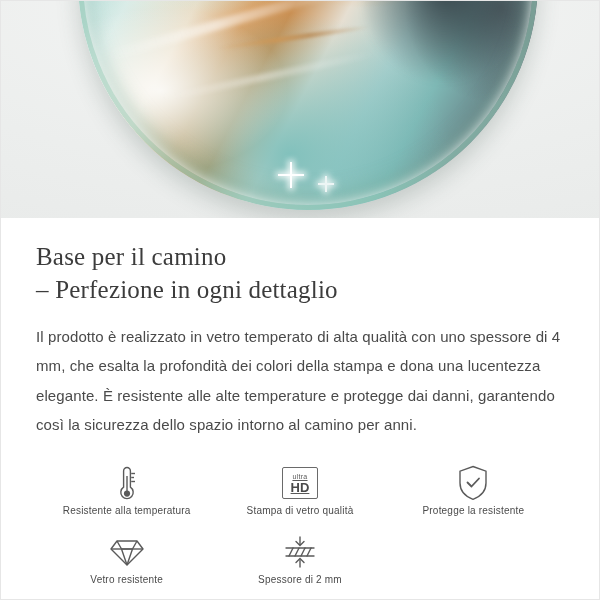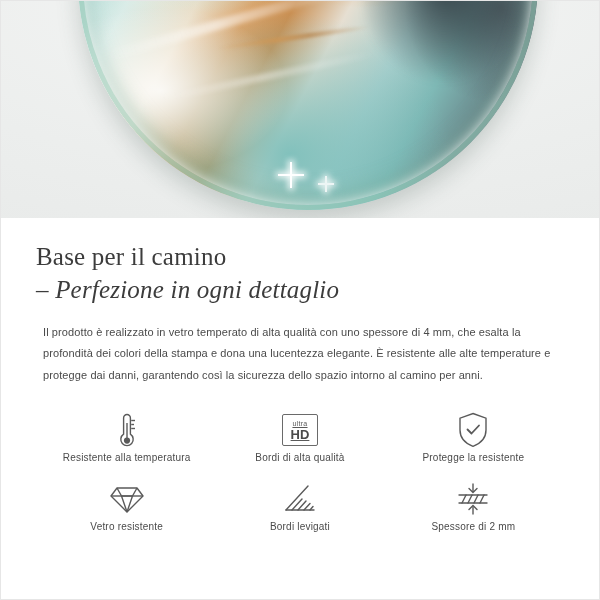--- a/index.html
+++ b/index.html
@@ -134,29 +134,28 @@
   }
   .headline {
     font-family: "Liberation Serif", serif;
     font-size: 25px;
     line-height: 1.32;
     color: #3c3c3c;
     font-weight: 400;
     margin: 22px 0 0 0;
     letter-spacing: .2px;
   }
-  .headline .l2 { display: block; font-style: italic; }
+  .headline .l2 { display: block; }
   .body-copy {
     margin-top: 16px;
-    font-size: 11px;
+    font-size: 15px;
     line-height: 1.95;
     color: #4a4a4a;
     max-width: 534px;
     letter-spacing: .1px;
-    margin-left: 7px;
   }
 
   
   .features {
     margin-top: 22px;
     display: grid;
     grid-template-columns: repeat(3, 1fr);
     row-gap: 14px;
     column-gap: 0;
     padding: 0 4px;
@@ -257,21 +256,21 @@
         <div class="feature-label">Resistente alla temperatura</div>
       </div>
 
       <div class="feature">
         <div class="feature-icon">
           <div class="ultrahd-box">
             <span class="u">ultra</span>
             <span class="hd">HD</span>
           </div>
         </div>
-        <div class="feature-label">Bordi di alta qualità</div>
+        <div class="feature-label">Stampa di vetro qualità</div>
       </div>
 
       <div class="feature">
         <div class="feature-icon">
           <svg width="34" height="40" viewBox="0 0 34 40" fill="none" stroke="#5a5a5a" stroke-width="1.4">
             <path d="M17 3.5 L30 8.2 V20 c0 8.2 -5.8 13.6 -13 16.3 C9.8 33.6 4 28.2 4 20 V8.2 Z"></path>
             <path d="M11.5 19.5 l4 4 l7.5 -8" stroke-width="1.8" stroke-linecap="round" stroke-linejoin="round"></path>
           </svg>
         </div>
         <div class="feature-label">Protegge la resistente</div>
@@ -283,33 +282,20 @@
             <path d="M9 6 H29 L35 14 L19 30 L3 14 Z"></path>
             <path d="M3 14 H35"></path>
             <path d="M9 6 L13.5 14 L19 30"></path>
             <path d="M29 6 L24.5 14 L19 30"></path>
             <path d="M13.5 14 H24.5"></path>
           </svg>
         </div>
         <div class="feature-label">Vetro resistente</div>
       </div>
 
-      <div class="feature">
-        <div class="feature-icon">
-          <svg width="36" height="32" viewBox="0 0 36 32" fill="none" stroke="#5a5a5a" stroke-width="1.4" stroke-linecap="round">
-            <path d="M4 27 L26 3"></path>
-            <path d="M32 27 H4"></path>
-            <path d="M10 27 L20 16"></path>
-            <path d="M16 27 L24 18"></path>
-            <path d="M22 27 L28 20.5"></path>
-            <path d="M28 27 L31 23.5"></path>
-          </svg>
-        </div>
-        <div class="feature-label">Bordi levigati</div>
-      </div>
 
       <div class="feature">
         <div class="feature-icon">
           <svg width="36" height="34" viewBox="0 0 36 34" fill="none" stroke="#5a5a5a" stroke-width="1.4" stroke-linecap="round">
             <path d="M18 2 V9"></path>
             <path d="M14 6.5 L18 10.5 L22 6.5"></path>
             <path d="M18 32 V25"></path>
             <path d="M14 27.5 L18 23.5 L22 27.5"></path>
             <path d="M4 13 H32"></path>
             <path d="M4 21 H32"></path>

